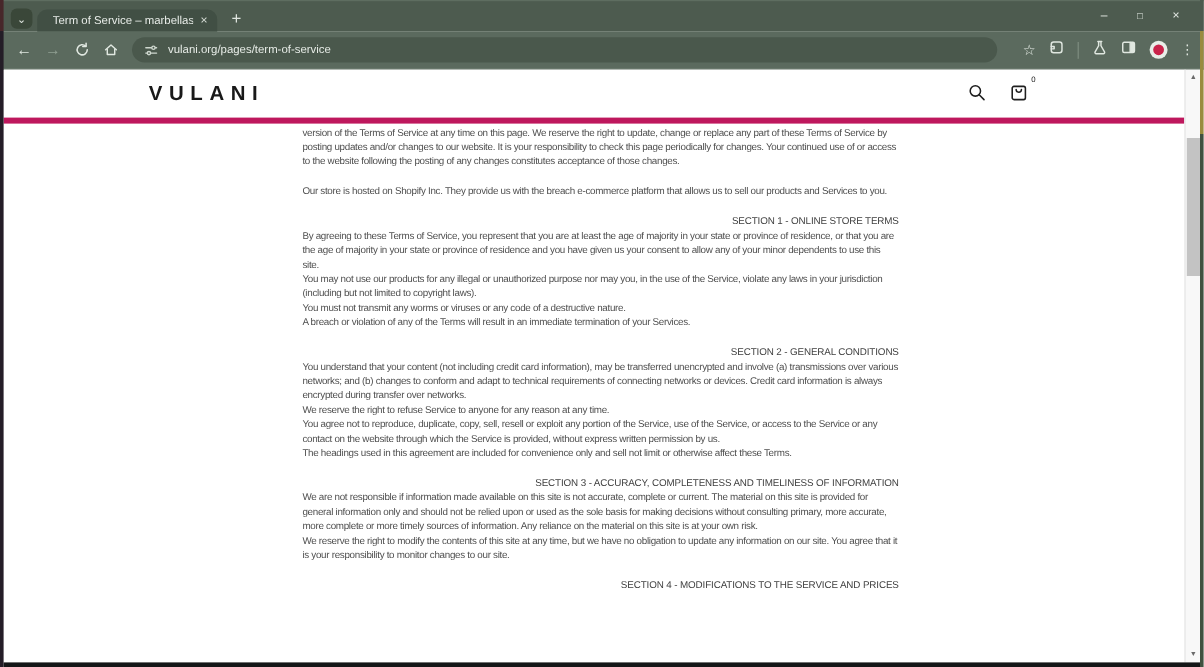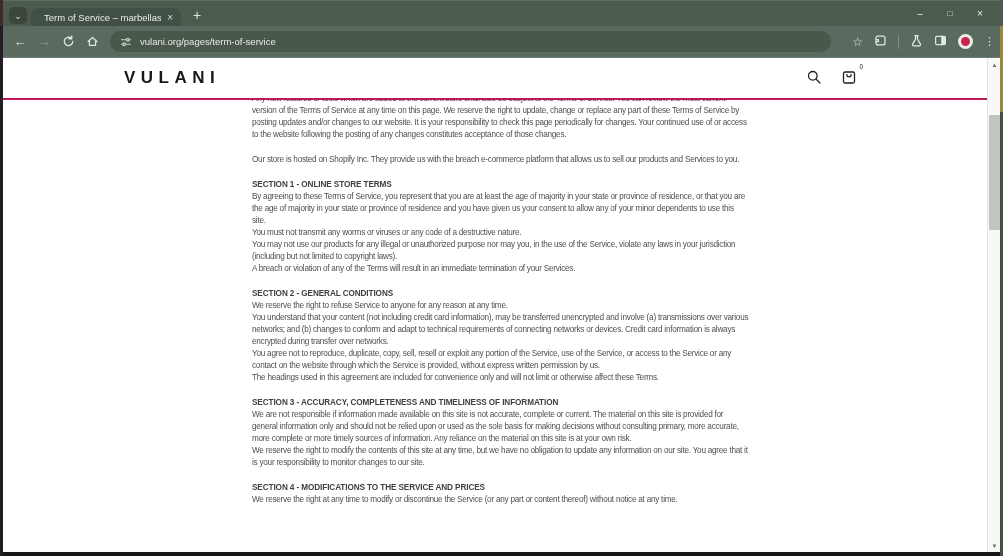--- a/index.html
+++ b/index.html
@@ -41,33 +41,33 @@
   .tb-right{display:flex;align-items:center;flex:0 0 auto;}
   .tb-right>*{margin-left:11px;}
   .tb-divider{width:1px;height:14px;background:#7e8d80;}
   .avatar{width:15px;height:15px;border-radius:50%;background:#e8eee8;display:flex;align-items:center;justify-content:center;}
   .avatar-dot{width:9px;height:9px;border-radius:50%;background:#c9234a;}
   .star{color:#e0e7e0;font-size:12px;}
   .dots{color:#e0e7e0;font-size:11px;letter-spacing:0;}
 
   
   .site-header{position:absolute;left:3px;right:16px;top:58px;height:40px;background:#fff;
-    border-bottom:2px solid #be185d;z-index:10;}
+    border-bottom:5px solid #be185d;z-index:10;}
   .logo{position:absolute;left:121px;top:10px;font-size:17px;font-weight:800;color:#191919;
     letter-spacing:5.5px;}
   .hdr-icons{position:absolute;right:130px;top:11px;display:flex;align-items:flex-start;}
   .hdr-ic{margin-left:19px;position:relative;}
   .cart-badge{position:absolute;top:-6px;right:-6px;font-size:6.5px;color:#222;}
 
   
   .content{position:absolute;left:252px;width:497px;top:93px;z-index:5;
     font-size:8.2px;line-height:12px;letter-spacing:-0.25px;color:#4f4f4f;}
   .content .block{margin:0 0 13px 0;}
   .content p{margin:0;}
-  .sec-heading{font-weight:bold;color:#3f3f3f;letter-spacing:-0.1px;}
+  .sec-heading{font-weight:normal;color:#3f3f3f;letter-spacing:-0.1px;text-align:right;}
 
   
   .scrollbar{position:absolute;right:3px;top:58px;width:13px;height:494px;background:#f8f8f8;
     border-left:1px solid #e4e4e4;box-sizing:border-box;z-index:55;}
   .sb-arrow{position:absolute;left:0;width:13px;height:13px;color:#6a6a6a;font-size:6px;
     display:flex;align-items:center;justify-content:center;}
   .sb-up{top:0;}
   .sb-down{bottom:0;}
   .sb-thumb{position:absolute;left:1px;top:57px;width:11px;height:115px;background:#c3c3c3;}
   svg{stroke-linecap:round;stroke-linejoin:round;}
@@ -148,42 +148,41 @@
   <div class="block">
       <p>Any new features or tools which are added to the current store shall also be subject to the Terms of Service. You can review the most current version of the Terms of Service at any time on this page. We reserve the right to update, change or replace any part of these Terms of Service by posting updates and/or changes to our website. It is your responsibility to check this page periodically for changes. Your continued use of or access to the website following the posting of any changes constitutes acceptance of those changes.</p>
     </div>
   <div class="block">
       <p>Our store is hosted on Shopify Inc. They provide us with the breach e-commerce platform that allows us to sell our products and Services to you.</p>
     </div>
 
   <div class="block">
     <p class="sec-heading">SECTION 1 - ONLINE STORE TERMS</p>
     <p>By agreeing to these Terms of Service, you represent that you are at least the age of majority in your state or province of residence, or that you are the age of majority in your state or province of residence and you have given us your consent to allow any of your minor dependents to use this site.</p>
+    <p>You may not use our products for any illegal or unauthorized purpose nor may you, in the use of the Service, violate any laws in your jurisdiction (including but not limited to copyright laws).</p>
     <p>You must not transmit any worms or viruses or any code of a destructive nature.</p>
-    <p>You may not use our products for any illegal or unauthorized purpose nor may you, in the use of the Service, violate any laws in your jurisdiction (including but not limited to copyright laws).</p>
     <p>A breach or violation of any of the Terms will result in an immediate termination of your Services.</p>
   </div>
 
   <div class="block">
     <p class="sec-heading">SECTION 2 - GENERAL CONDITIONS</p>
+    <p>You understand that your content (not including credit card information), may be transferred unencrypted and involve (a) transmissions over various networks; and (b) changes to conform and adapt to technical requirements of connecting networks or devices. Credit card information is always encrypted during transfer over networks.</p>
     <p>We reserve the right to refuse Service to anyone for any reason at any time.</p>
-    <p>You understand that your content (not including credit card information), may be transferred unencrypted and involve (a) transmissions over various networks; and (b) changes to conform and adapt to technical requirements of connecting networks or devices. Credit card information is always encrypted during transfer over networks.</p>
     <p>You agree not to reproduce, duplicate, copy, sell, resell or exploit any portion of the Service, use of the Service, or access to the Service or any contact on the website through which the Service is provided, without express written permission by us.</p>
-    <p>The headings used in this agreement are included for convenience only and will not limit or otherwise affect these Terms.</p>
+    <p>The headings used in this agreement are included for convenience only and sell not limit or otherwise affect these Terms.</p>
   </div>
 
   <div class="block">
     <p class="sec-heading">SECTION 3 - ACCURACY, COMPLETENESS AND TIMELINESS OF INFORMATION</p>
     <p>We are not responsible if information made available on this site is not accurate, complete or current. The material on this site is provided for general information only and should not be relied upon or used as the sole basis for making decisions without consulting primary, more accurate, more complete or more timely sources of information. Any reliance on the material on this site is at your own risk.</p>
     <p>We reserve the right to modify the contents of this site at any time, but we have no obligation to update any information on our site. You agree that it is your responsibility to monitor changes to our site.</p>
   </div>
 
   <div class="block">
     <p class="sec-heading">SECTION 4 - MODIFICATIONS TO THE SERVICE AND PRICES</p>
-    <p>We reserve the right at any time to modify or discontinue the Service (or any part or content thereof) without notice at any time.</p>
   </div>
 </div>
 
 <div class="site-header">
   <div class="logo">VULANI</div>
   <div class="hdr-icons">
     <span class="hdr-ic">
       <svg width="16" height="16" viewBox="0 0 16 16" fill="none" stroke="#1f1f1f" stroke-width="1.3">
         <circle cx="6.8" cy="6.8" r="4.3"></circle>
           <path d="M10.2 10.2 14 14"></path>

